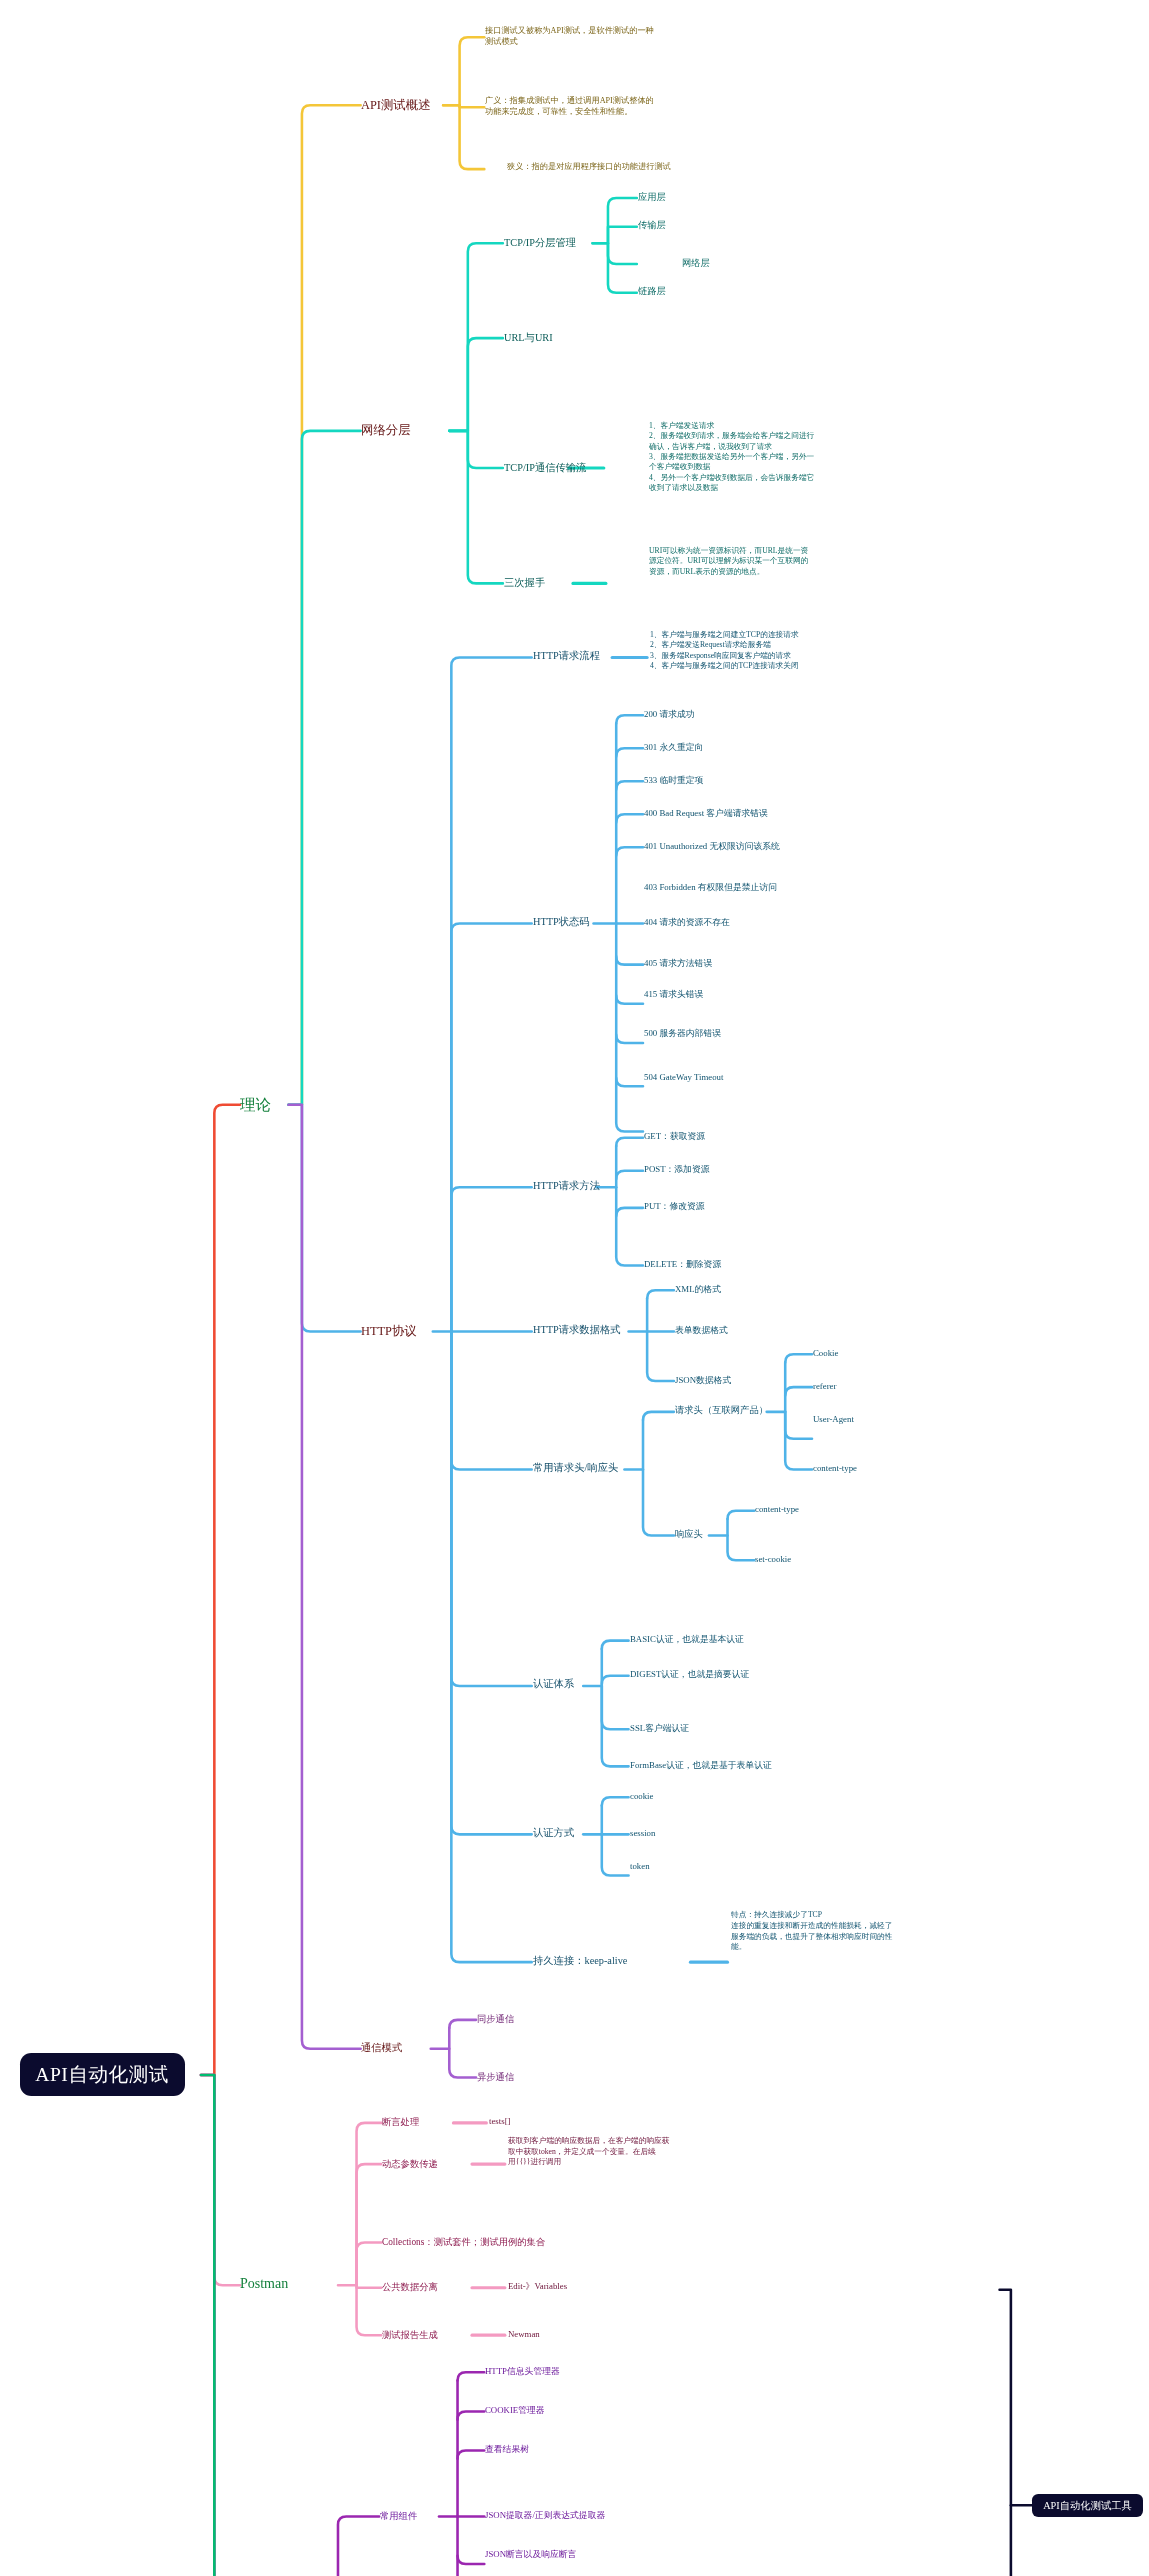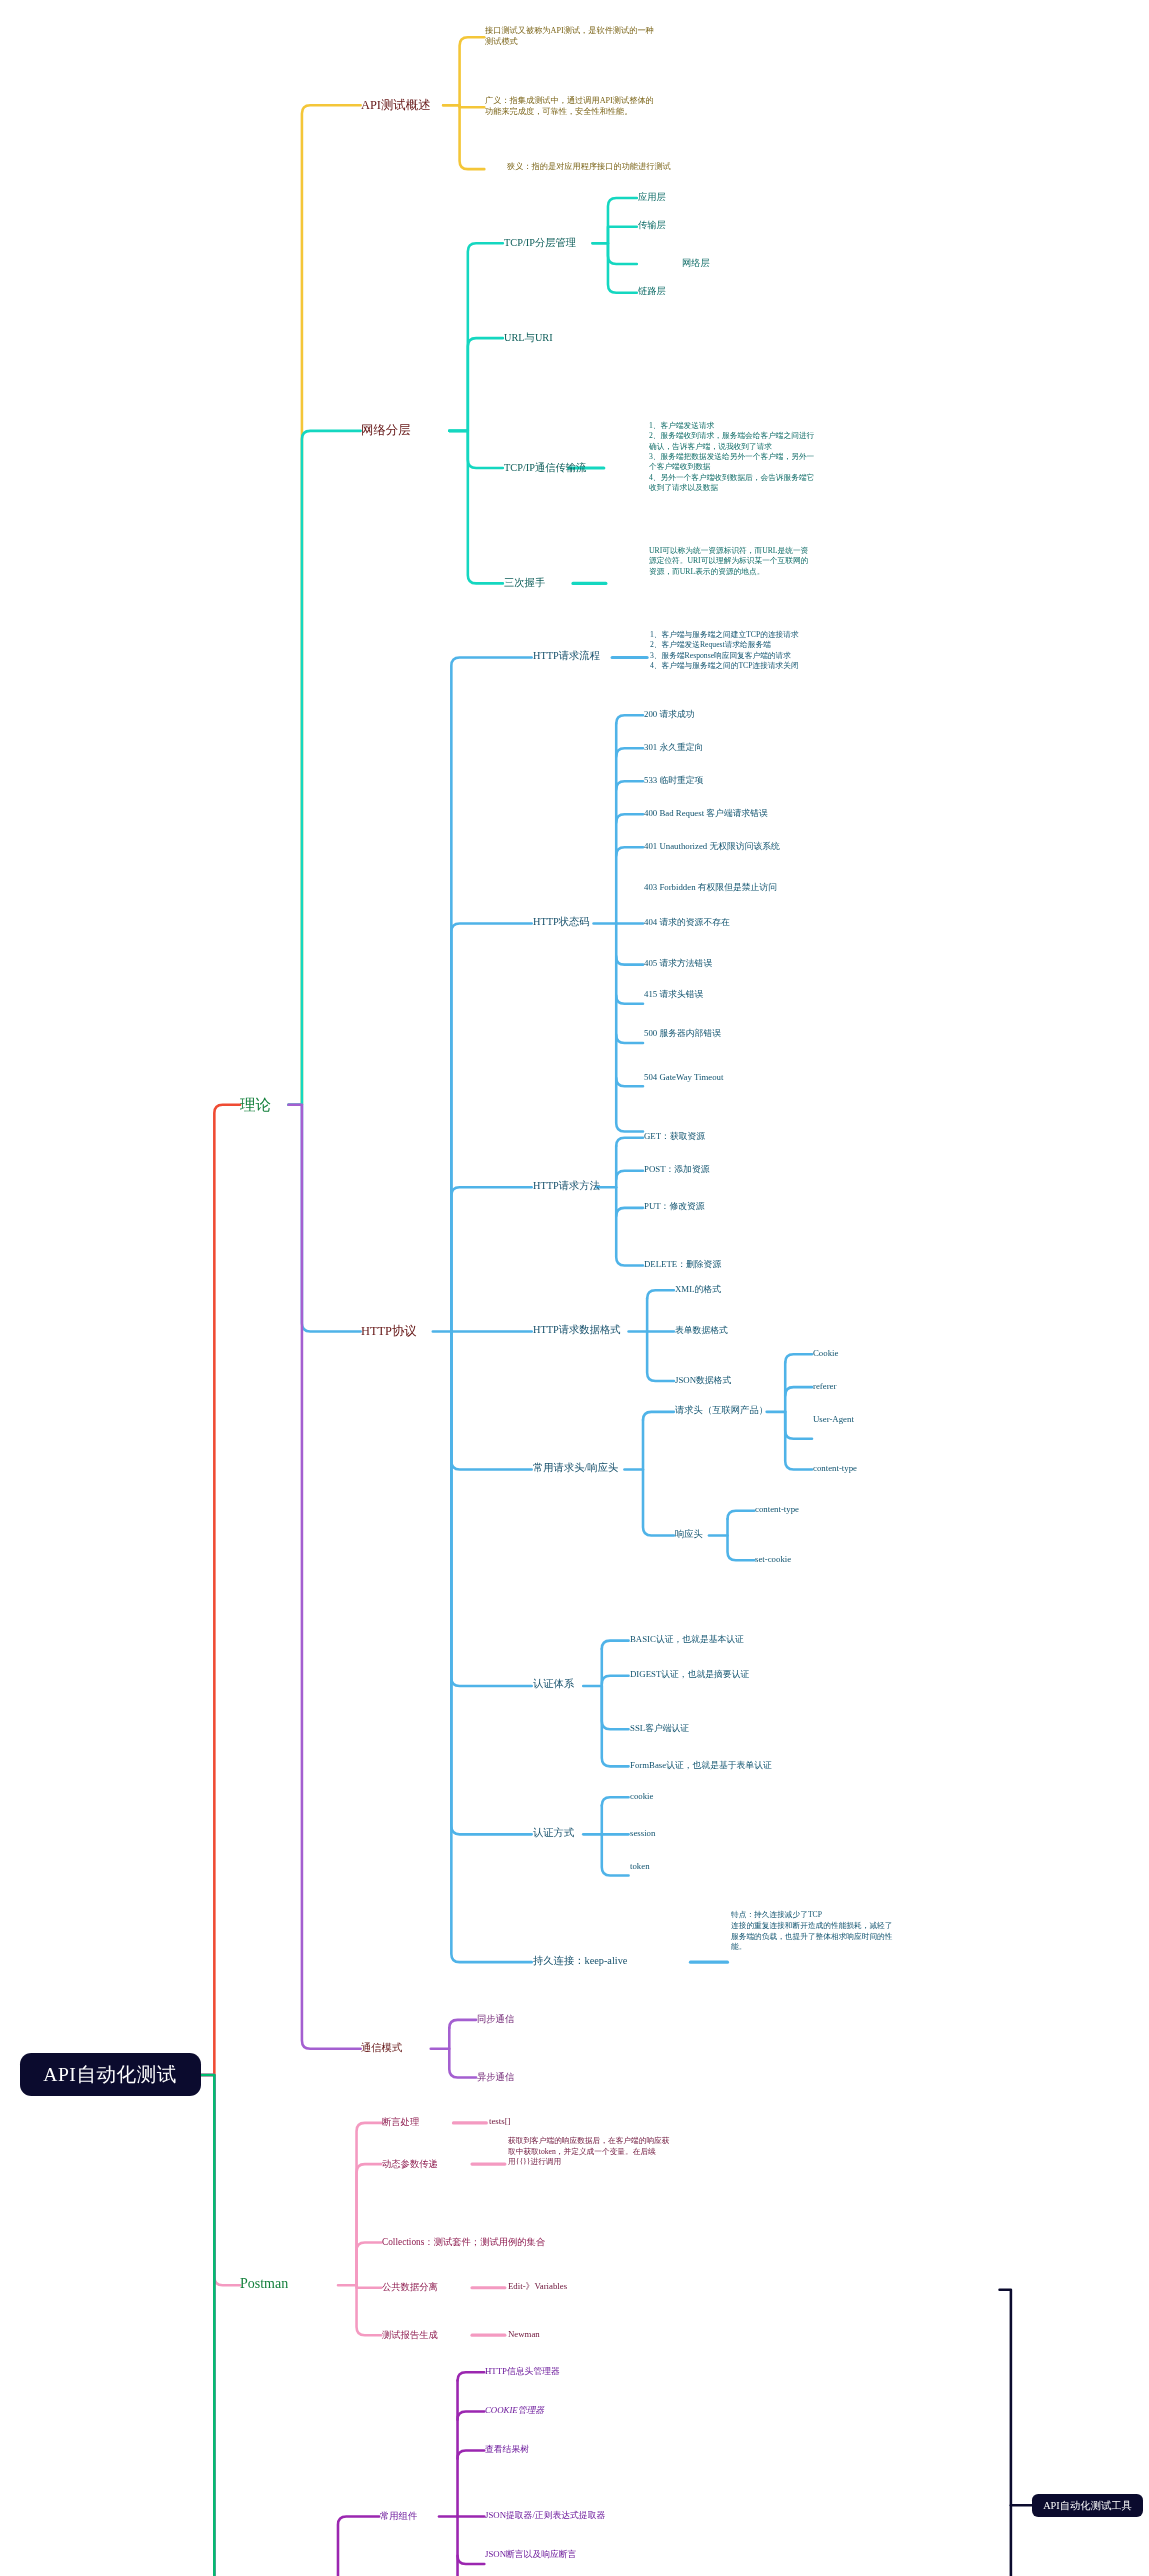--- a/index.html
+++ b/index.html
@@ -29,21 +29,21 @@
     position:absolute;
     background:#0b0b2e;
     color:#ffffff;
     border-radius: 9.3px;
     display:flex; align-items:center; justify-content:center;
     text-align:center;
     font-family:"Liberation Serif","DejaVu Serif",serif;
   }
   #root-node {
     left: 19.6px; top: 2053px;
-    width: 181px; height: 43px;
+    width: 165px; height: 43px;
     font-size: 19.6px;
     border-radius: 11.3px;
     letter-spacing: 0.5px;
   }
   #summary-node {
     left: 1032px; top: 2494px;
     width: 111px; height: 23px;
     font-size: 10.3px;
     border-radius: 6.2px;
   }
@@ -342,19 +342,19 @@
   <div class="node s17 t-pinkd" style="left:489px; top:2116px;">tests[]</div>
   <div class="node multiline s15 t-pinkd" style="left:508px; top:2136px; width:242px; line-height:1.38;">获取到客户端的响应数据后，在客户端的响应获
 取中获取token，并定义成一个变量。在后续
 用{{}}进行调用</div>
   <div class="node s17 t-pinkd" style="left:508px; top:2281px;">Edit-》Variables</div>
   <div class="node s17 t-pinkd" style="left:508px; top:2329px;">Newman</div>
 
   <div class="node s18 t-violet" style="left:380px; top:2510px;">常用组件</div>
 
   <div class="node s17 t-violet" style="left:485px; top:2366px;">HTTP信息头管理器</div>
-  <div class="node s17 t-violet" style="left:485px; top:2405px;font-style:italic;">COOKIE管理器</div>
+  <div class="node s17 t-violet" style="left:485px; top:2405px;">COOKIE管理器</div>
   <div class="node s17 t-violet" style="left:485px; top:2444px;">查看结果树</div>
   <div class="node s17 t-violet" style="left:485px; top:2510px;">JSON提取器/正则表达式提取器</div>
   <div class="node s17 t-violet" style="left:485px; top:2549px;">JSON断言以及响应断言</div>
 
 </div>
 
 
 </body></html>

